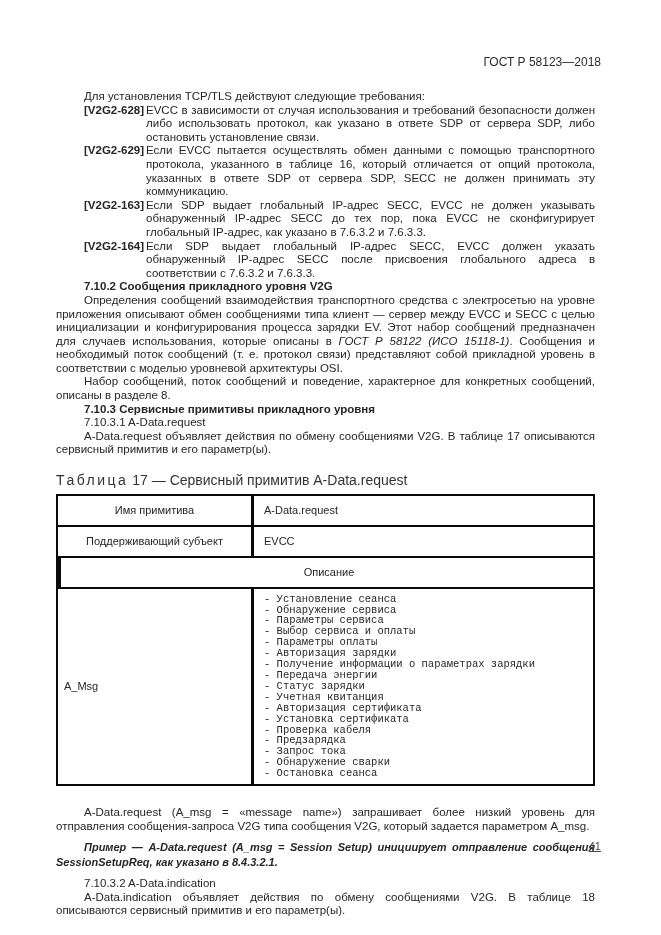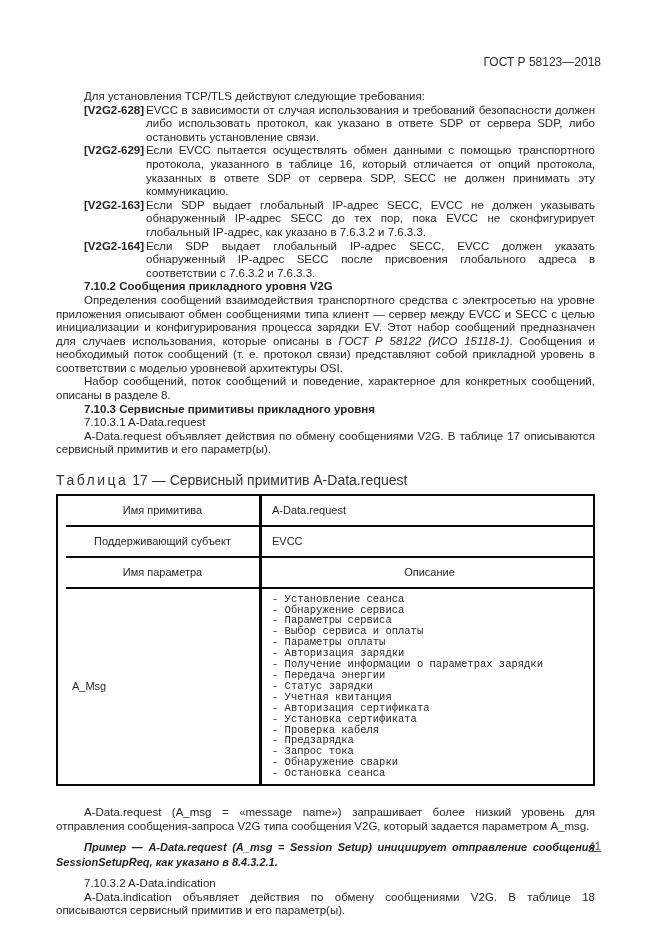--- a/index.html
+++ b/index.html
@@ -53,21 +53,20 @@
     color: #333;
   }
   .tbl-caption .spaced { letter-spacing: 2.5px; }
   .t17 {
     width: 539px;
     border: 2px solid #0a0a0a;
     margin-top: 0;
     font-size: 11px;
     line-height: 12px;
     text-align: left;
-    padding-left: 8px;
   }
   .t17-row {
     display: flex;
     border-bottom: 2px solid #0a0a0a;
   }
   .t17-row:last-child { border-bottom: none; }
   .t17-left {
     width: 193px;
     flex: 0 0 193px;
     display: flex;
@@ -157,21 +156,20 @@
     <div class="t17">
       <div class="t17-row">
         <div class="t17-left">Имя примитива</div>
         <div class="t17-right">A-Data.request</div>
       </div>
       <div class="t17-row">
         <div class="t17-left">Поддерживающий субъект</div>
         <div class="t17-right">EVCC</div>
       </div>
       <div class="t17-row">
-        <div class="t17-left">Имя параметра</div>
         <div class="t17-right center">Описание</div>
       </div>
       <div class="t17-row">
         <div class="t17-left name-cell">A_Msg</div>
         <div class="t17-right">
           <div class="msg-list">
               <div class="msg-item">- Установление сеанса</div>
               <div class="msg-item">- Обнаружение сервиса</div>
               <div class="msg-item">- Параметры сервиса</div>
               <div class="msg-item">- Выбор сервиса и оплаты</div>

